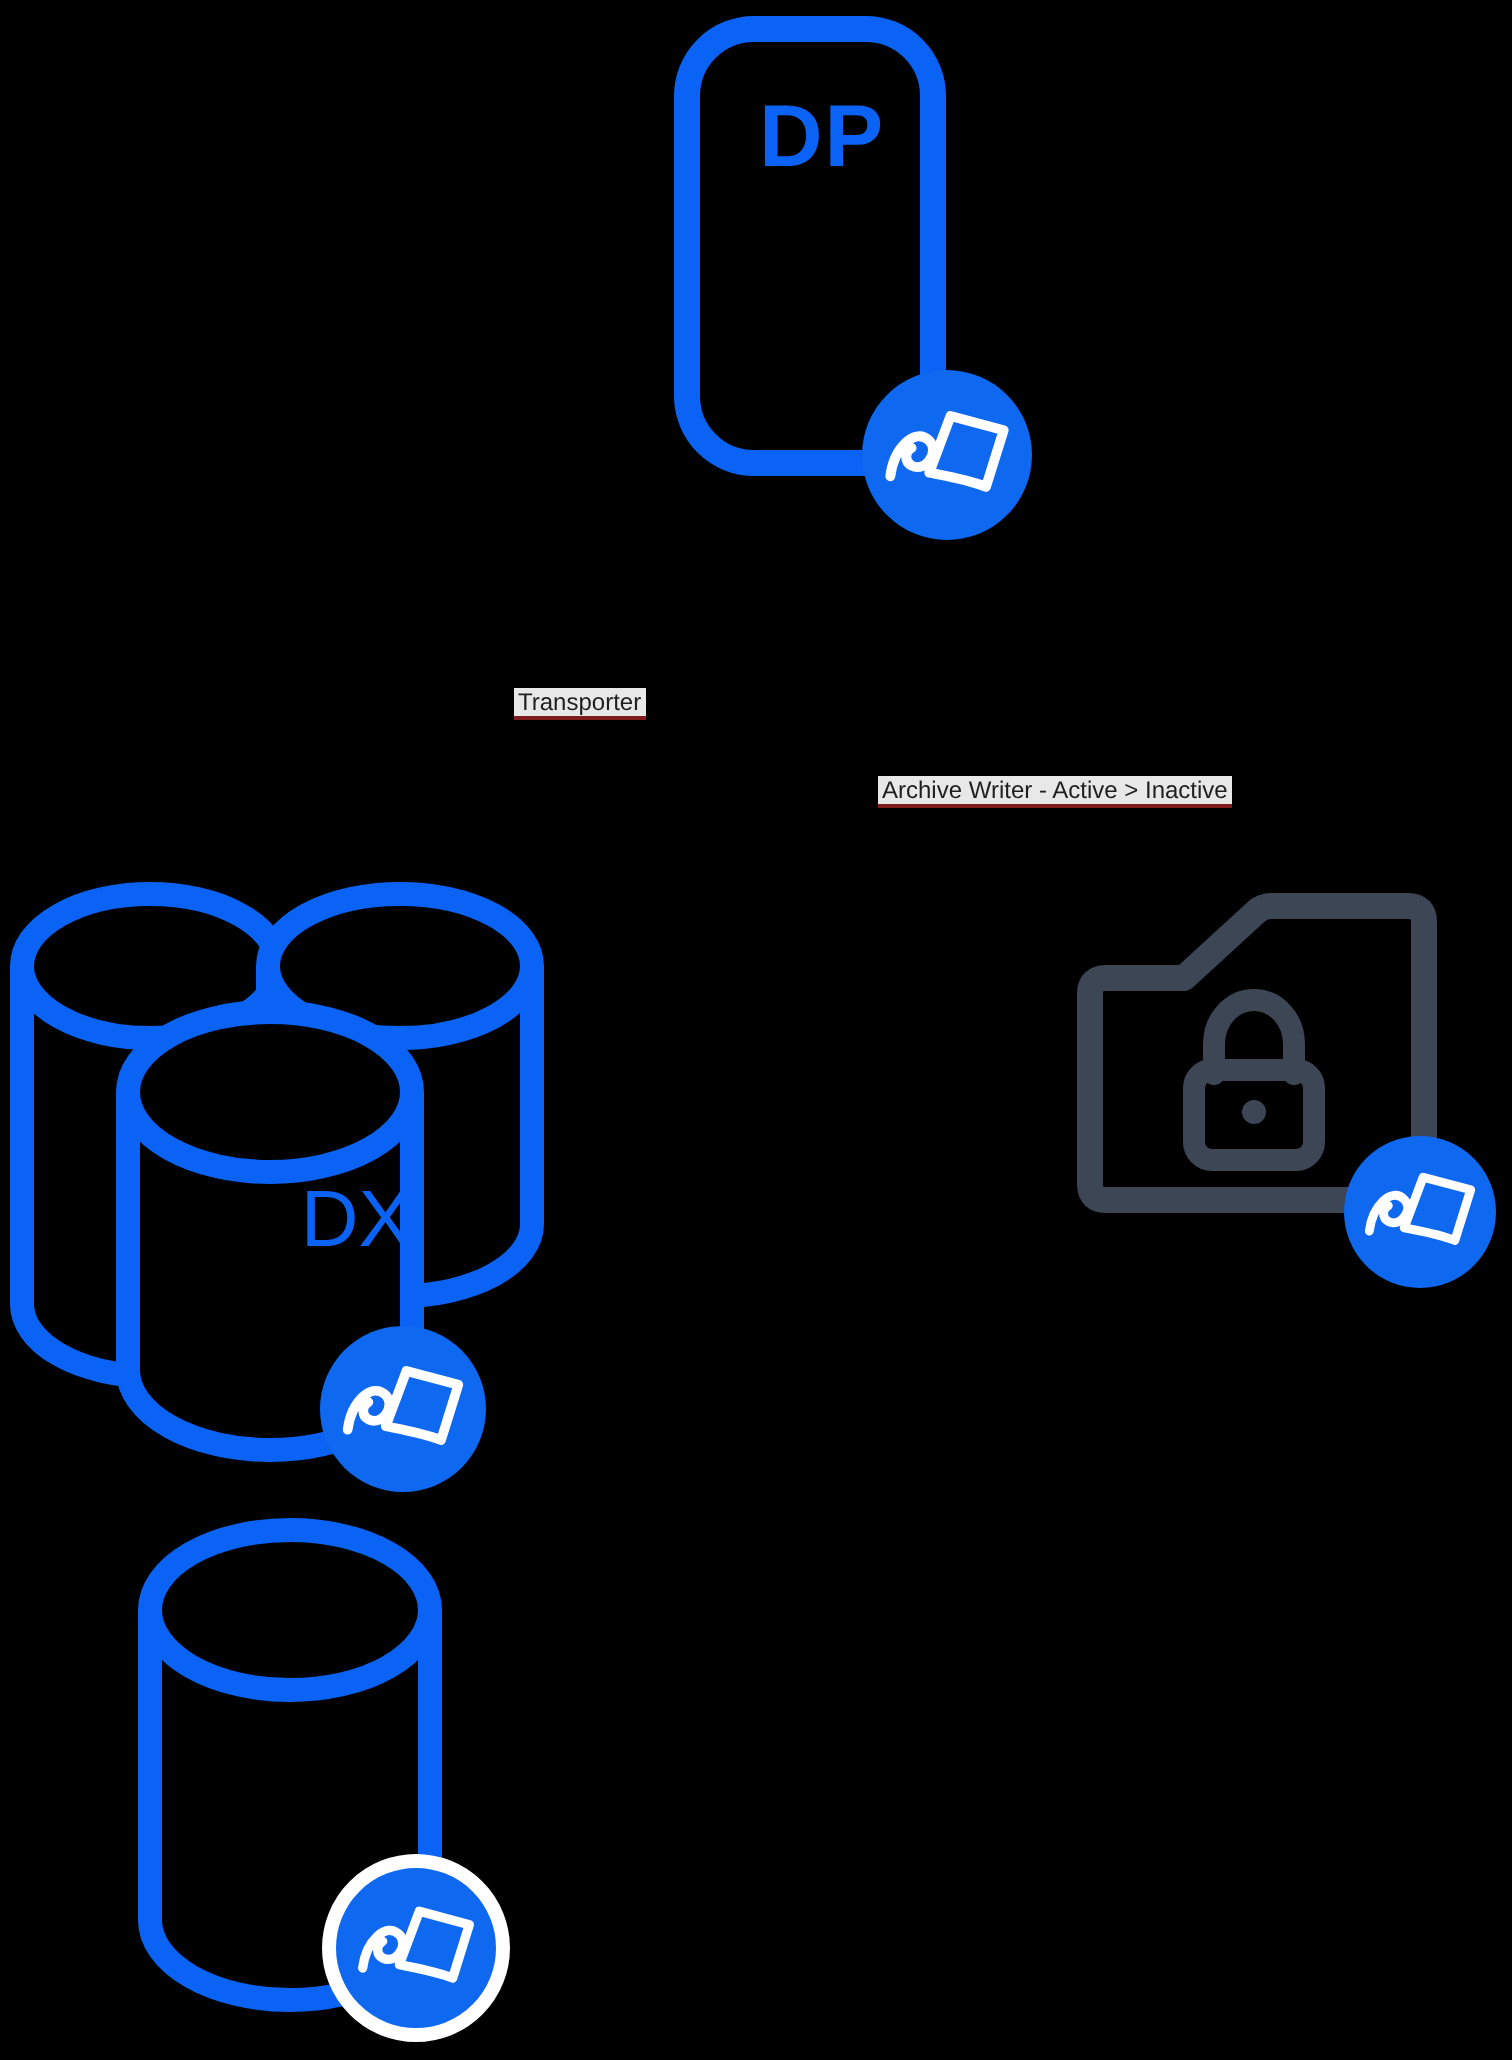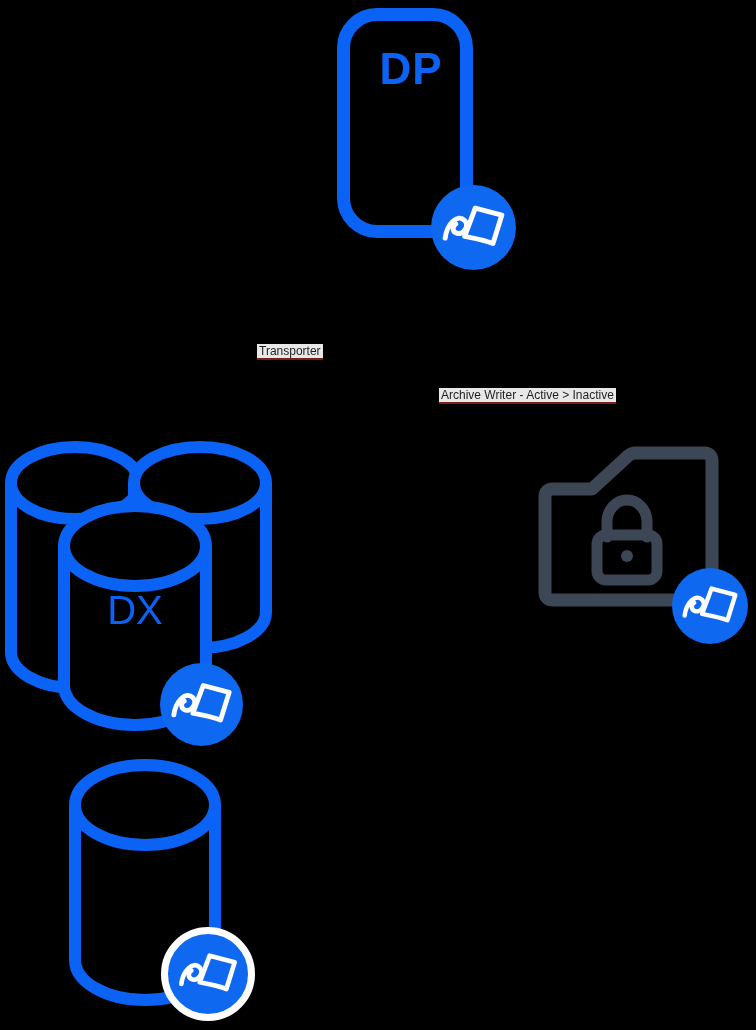--- a/index.html
+++ b/index.html
@@ -35,21 +35,21 @@
     text-align: center;
     font-size: 44px;
     font-weight: 700;
     color: var(--shape-blue);
     letter-spacing: 1px;
   }
 
   
   .node-label {
     position: absolute;
-    text-align: center;
+    text-align: right;
     color: var(--shape-blue);
     font-size: 40px;
     font-weight: 400;
     z-index: 3;
   }
   .dx-text  { left: 64px; top: 588px; width: 142px; }
   .dxw-text { left: 72px; top: 858px; width: 150px; }
 
   
   .edge-label {

